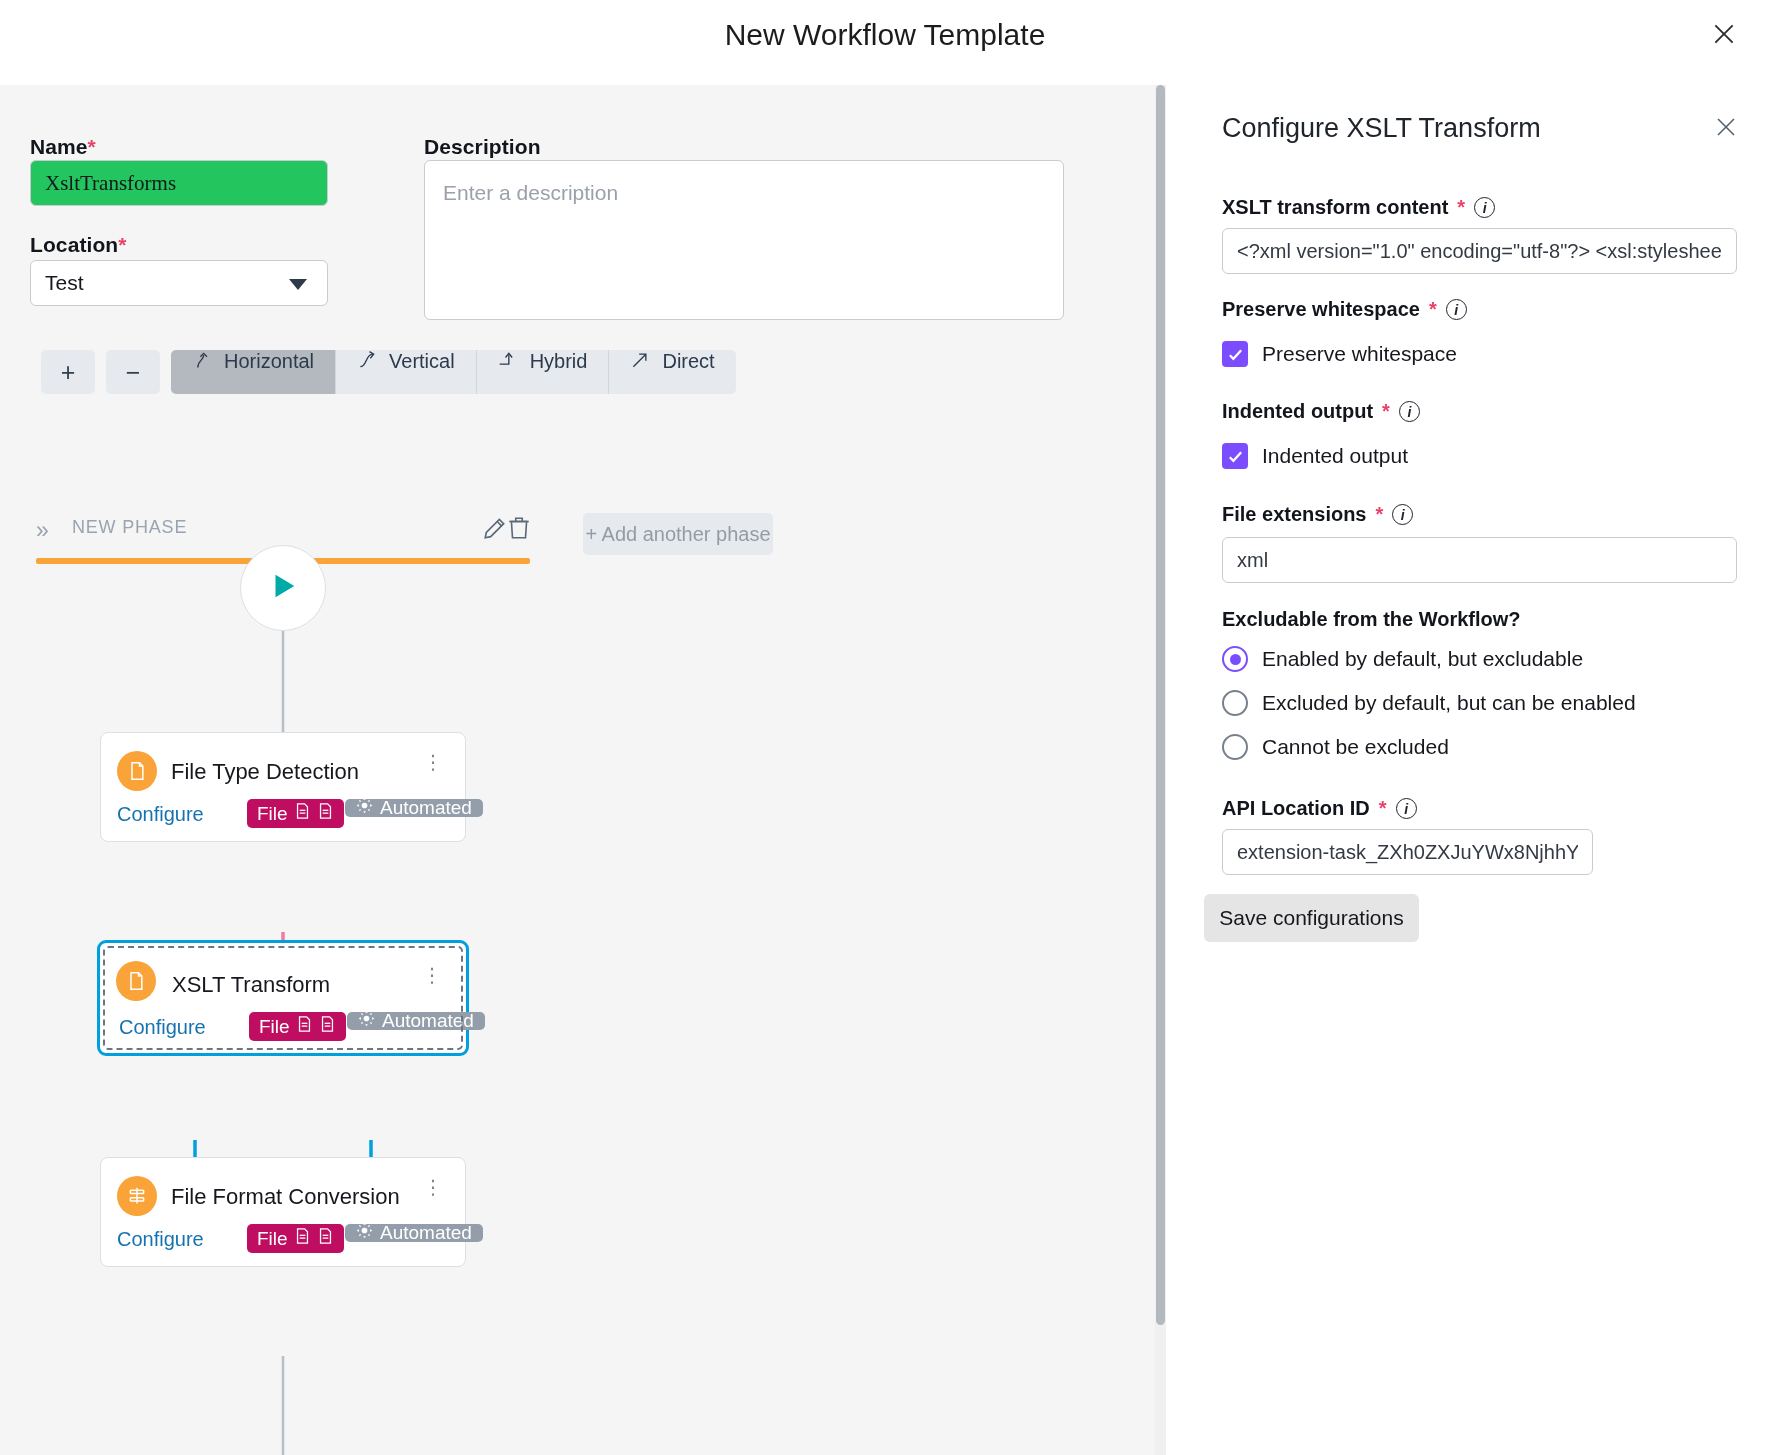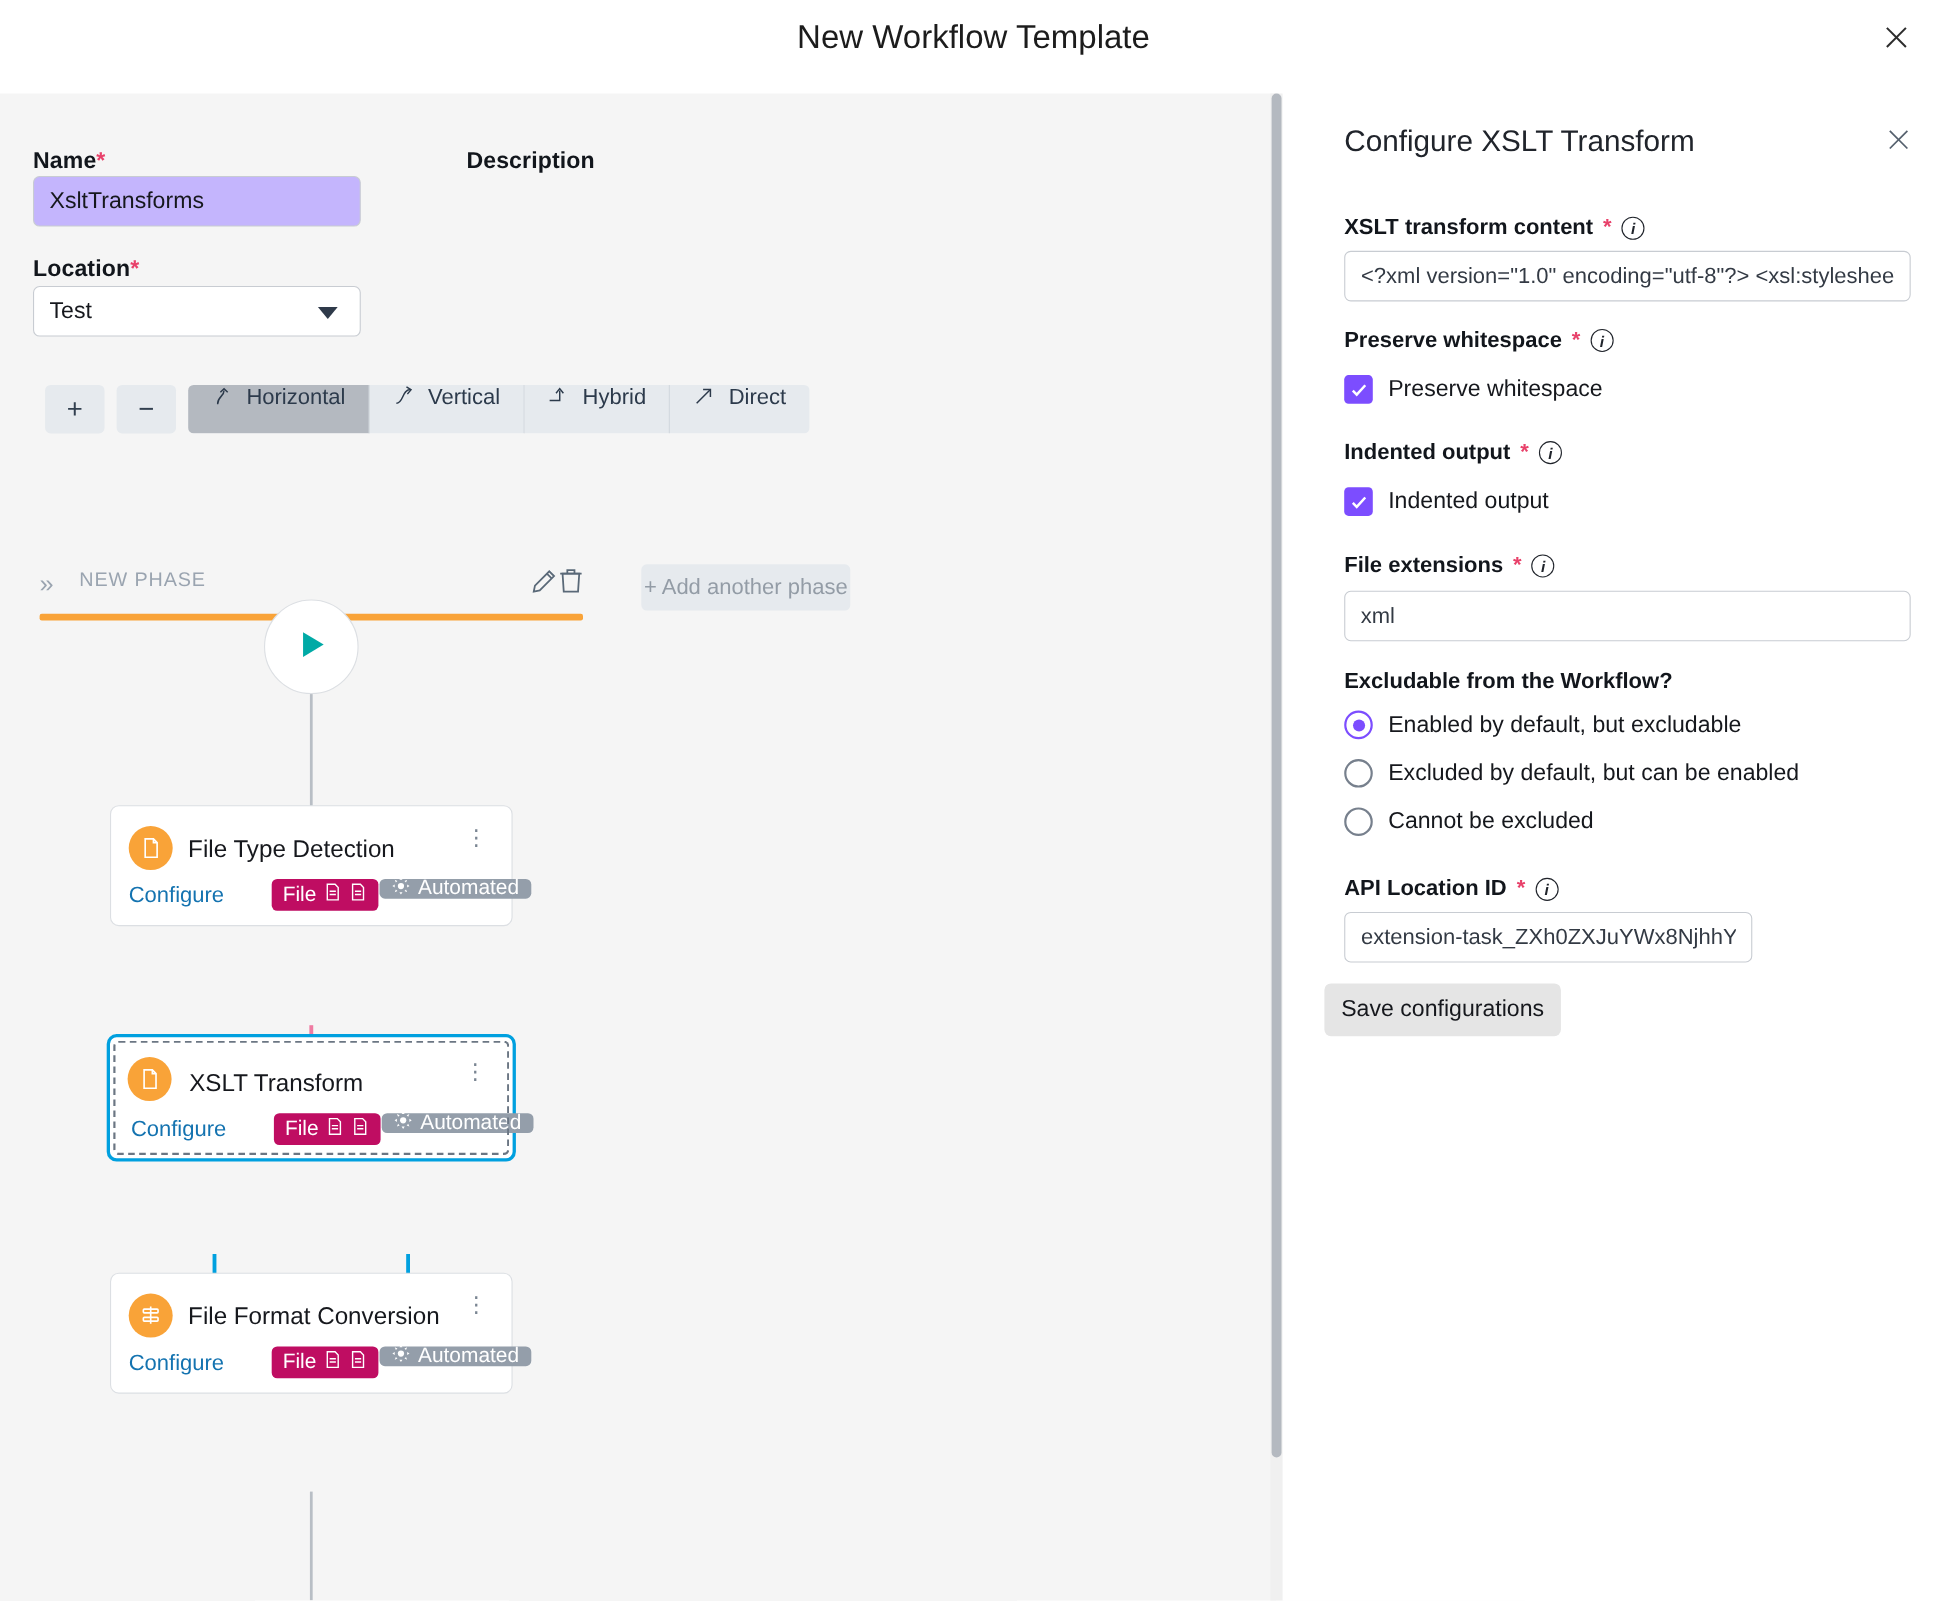--- a/index.html
+++ b/index.html
@@ -46,23 +46,23 @@
   
   .field-label {
     font-size: 21px; font-weight: bold; color: #12161c;
     letter-spacing: .1px;
   }
   .req { color: #e8416a; font-weight: bold; }
 
   .name-label  { position: absolute; top: 50px;  left: 30px; }
   .name-input  {
     position: absolute; top: 75px; left: 30px; width: 298px; height: 46px;
-    border: 1px solid #c8ccd2; border-radius: 6px; background: #c4b5fd;
+    border: 1px solid #c8ccd2; border-radius: 6px; background: #22c55e;
     font-size: 21px; color: #16181d; padding: 0 14px;
-    font-family: Liberation Sans, sans-serif;
+    font-family: Liberation Serif, serif;
   }
   .loc-label   { position: absolute; top: 148px; left: 30px; }
   .loc-select  {
     position: absolute; top: 175px; left: 30px; width: 298px; height: 46px;
     border: 1px solid #c8ccd2; border-radius: 6px; background: #fff;
     display: flex; align-items: center; padding: 0 14px; cursor: pointer;
   }
   .loc-select span { font-size: 21px; color: #16181d; }
   .loc-caret {
     position: absolute; right: 20px; top: 18px;
@@ -289,20 +289,21 @@
     <span>Location</span><span class="req">*</span>
   </div>
   <div class="loc-select">
     <span>Test</span>
     <i class="loc-caret"></i>
   </div>
 
   <div class="field-label desc-label">
     <span>Description</span>
   </div>
+  <textarea class="desc-box" placeholder="Enter a description" style=""></textarea>
 
   <button class="zoom-btn zoom-plus">+</button>
   <button class="zoom-btn zoom-minus">−</button>
 
   <div class="layout-group">
     <button class="layout-btn active">
       <span>
         <svg viewBox="0 0 24 24" fill="none" stroke="#2c3a4b" stroke-width="1.6">
           <path d="M7 21 C7 12 14 13 14 6"></path>
             <polyline points="10,8 14,4 18,8"></polyline>

